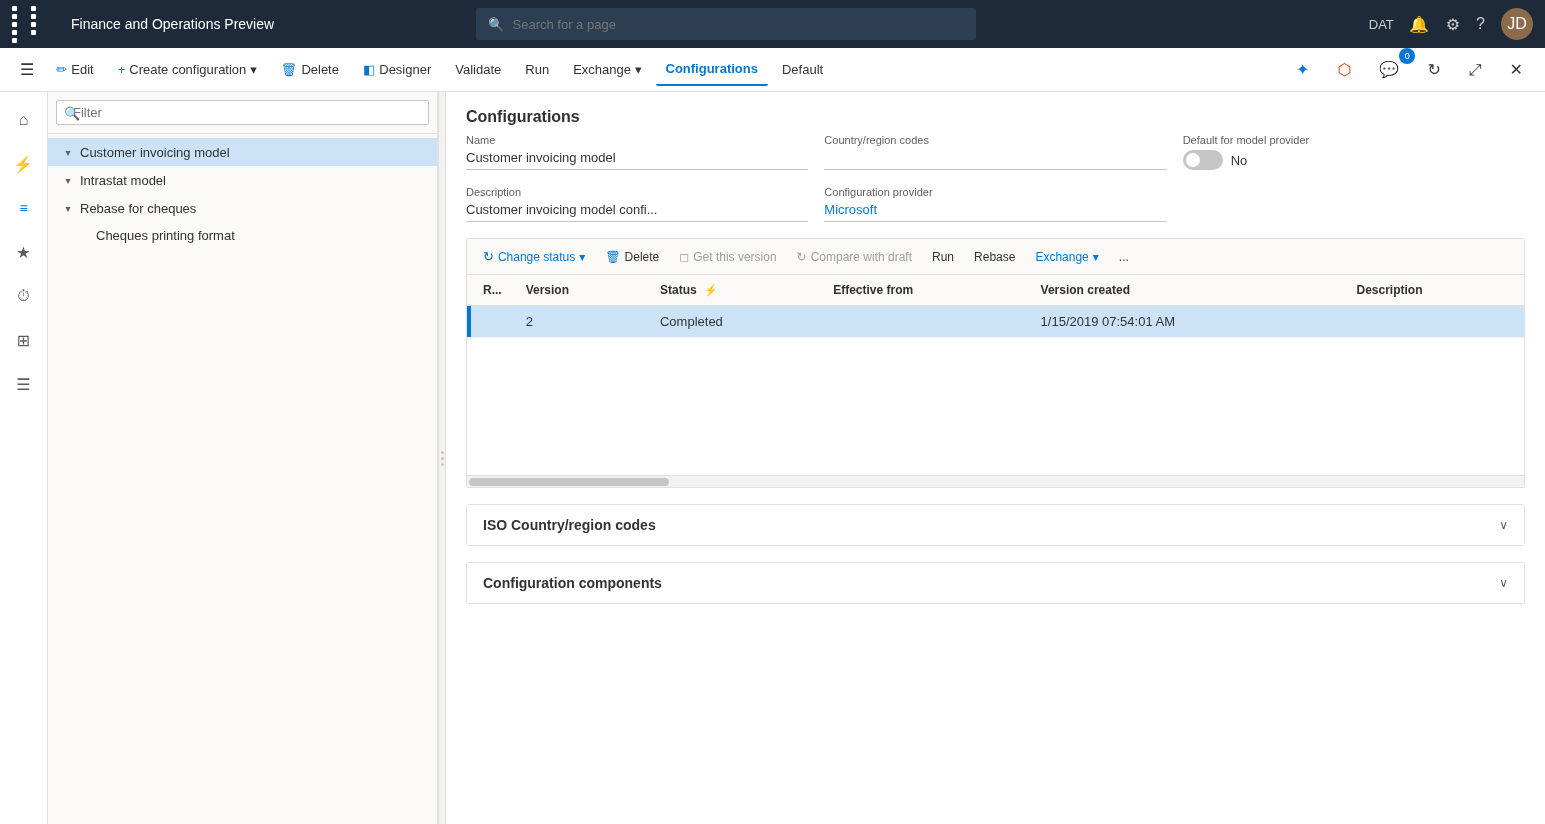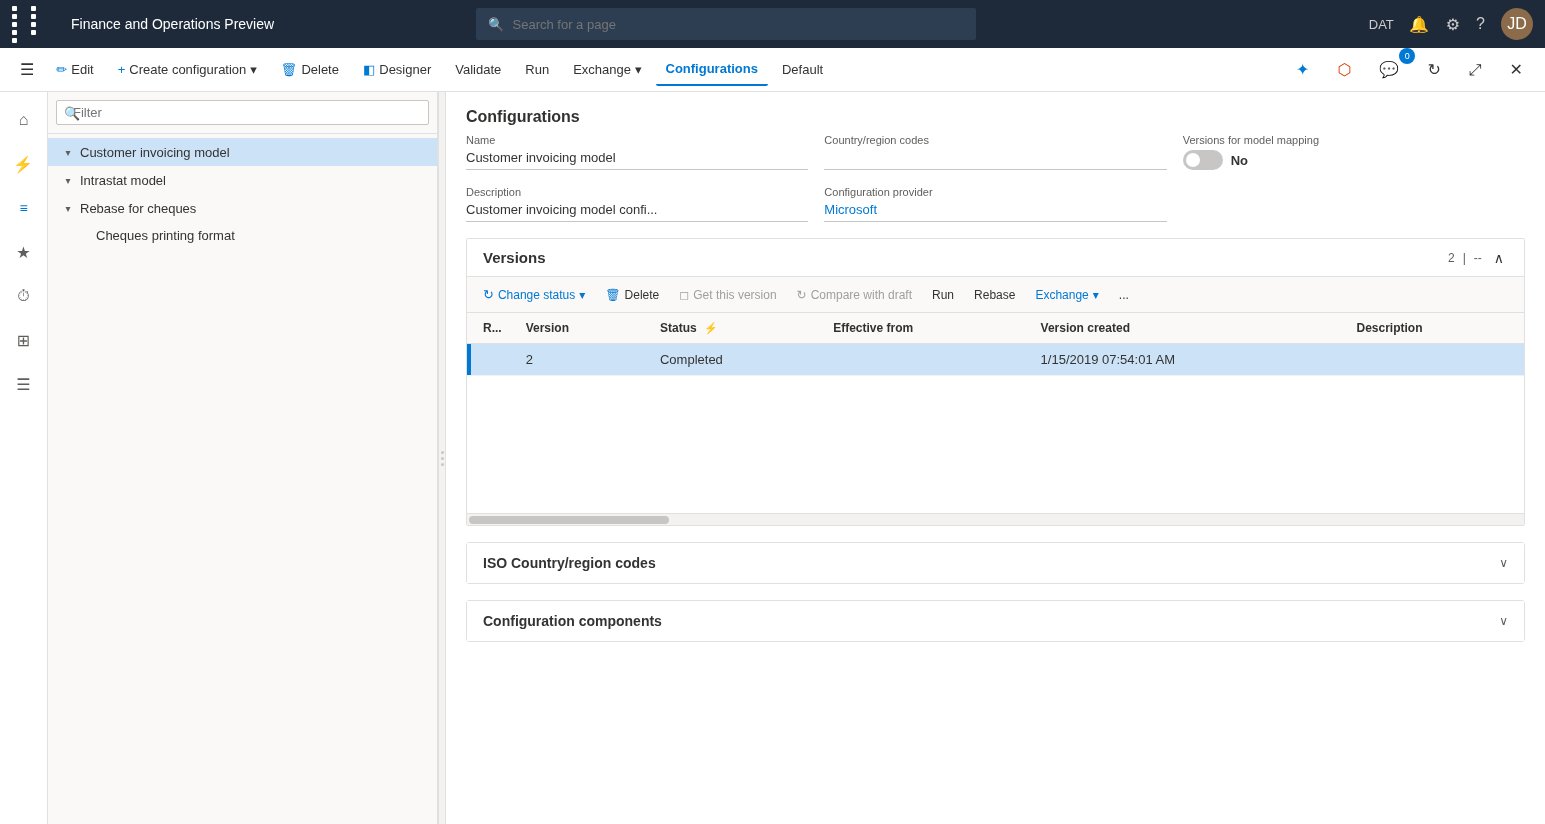--- a/index.html
+++ b/index.html
@@ -75,21 +75,21 @@
     .detail-panel { flex: 1; background: #fff; overflow-y: auto; padding: 0; }
 
     
     .section-title { font-size: 16px; font-weight: 600; padding: 16px 20px 8px; color: #323130; }
 
     
     .form-grid { display: grid; grid-template-columns: 1fr 1fr 1fr; gap: 16px; padding: 0 20px 16px; }
     .form-field label { font-size: 11px; color: #605e5c; display: block; margin-bottom: 4px; }
     .form-field .field-value { font-size: 13px; color: #333; border-bottom: 1px solid #c8c6c4; padding-bottom: 4px; }
     .form-field .field-link { color: #0078d4; cursor: pointer; text-decoration: none; }
-    .toggle-wrap { display: flex; align-items: center; gap: 8px; font-weight: bold; }
+    .toggle-wrap { display: flex; align-items: center; gap: 8px; }
     .toggle { width: 40px; height: 20px; border-radius: 10px; background: #c8c6c4; position: relative; cursor: pointer; }
     .toggle-knob { width: 14px; height: 14px; border-radius: 50%; background: #fff; position: absolute; top: 3px; left: 3px; transition: left 0.2s; }
 
     
     .versions-section { border: 1px solid #e0e0e0; margin: 0 20px 16px; border-radius: 2px; }
     .versions-header {
       display: flex; align-items: center; justify-content: space-between;
       padding: 10px 16px; border-bottom: 1px solid #e0e0e0; background: #fff;
     }
     .versions-title { font-size: 15px; font-weight: 600; }
@@ -276,50 +276,41 @@
     <div class="form-grid">
       <div class="form-field">
         <label>Name</label>
         <div class="field-value">Customer invoicing model</div>
       </div>
       <div class="form-field">
         <label>Country/region codes</label>
         <div class="field-value">&nbsp;</div>
       </div>
       <div class="form-field">
-        <label>Versions for model mapping</label>
+        <label>Default for model provider</label>
         <div class="toggle-wrap">
           <div class="toggle">
             <div class="toggle-knob"></div>
           </div>
           <span>No</span>
         </div>
       </div>
       <div class="form-field">
         <label>Description</label>
         <div class="field-value">Customer invoicing model confi...</div>
       </div>
       <div class="form-field">
         <label>Configuration provider</label>
         <div class="field-value">
           <a class="field-link">Microsoft</a>
         </div>
       </div>
     </div>
 
     <div class="versions-section">
-      <div class="versions-header">
-        <span class="versions-title">Versions</span>
-        <div class="versions-controls">
-          <span>2</span>
-          <span>|</span>
-          <span>--</span>
-          <button class="v-btn" style="font-size:14px; padding:0 4px;">∧</button>
-        </div>
-      </div>
 
       <div class="versions-toolbar">
         <button class="v-btn blue">
           <span style="font-size:13px;">↻</span>
           <span>Change status</span>
           <span>▾</span>
         </button>
         <button class="v-btn">
           <span style="color:#0078d4;">🗑</span>
           <span>Delete</span>

